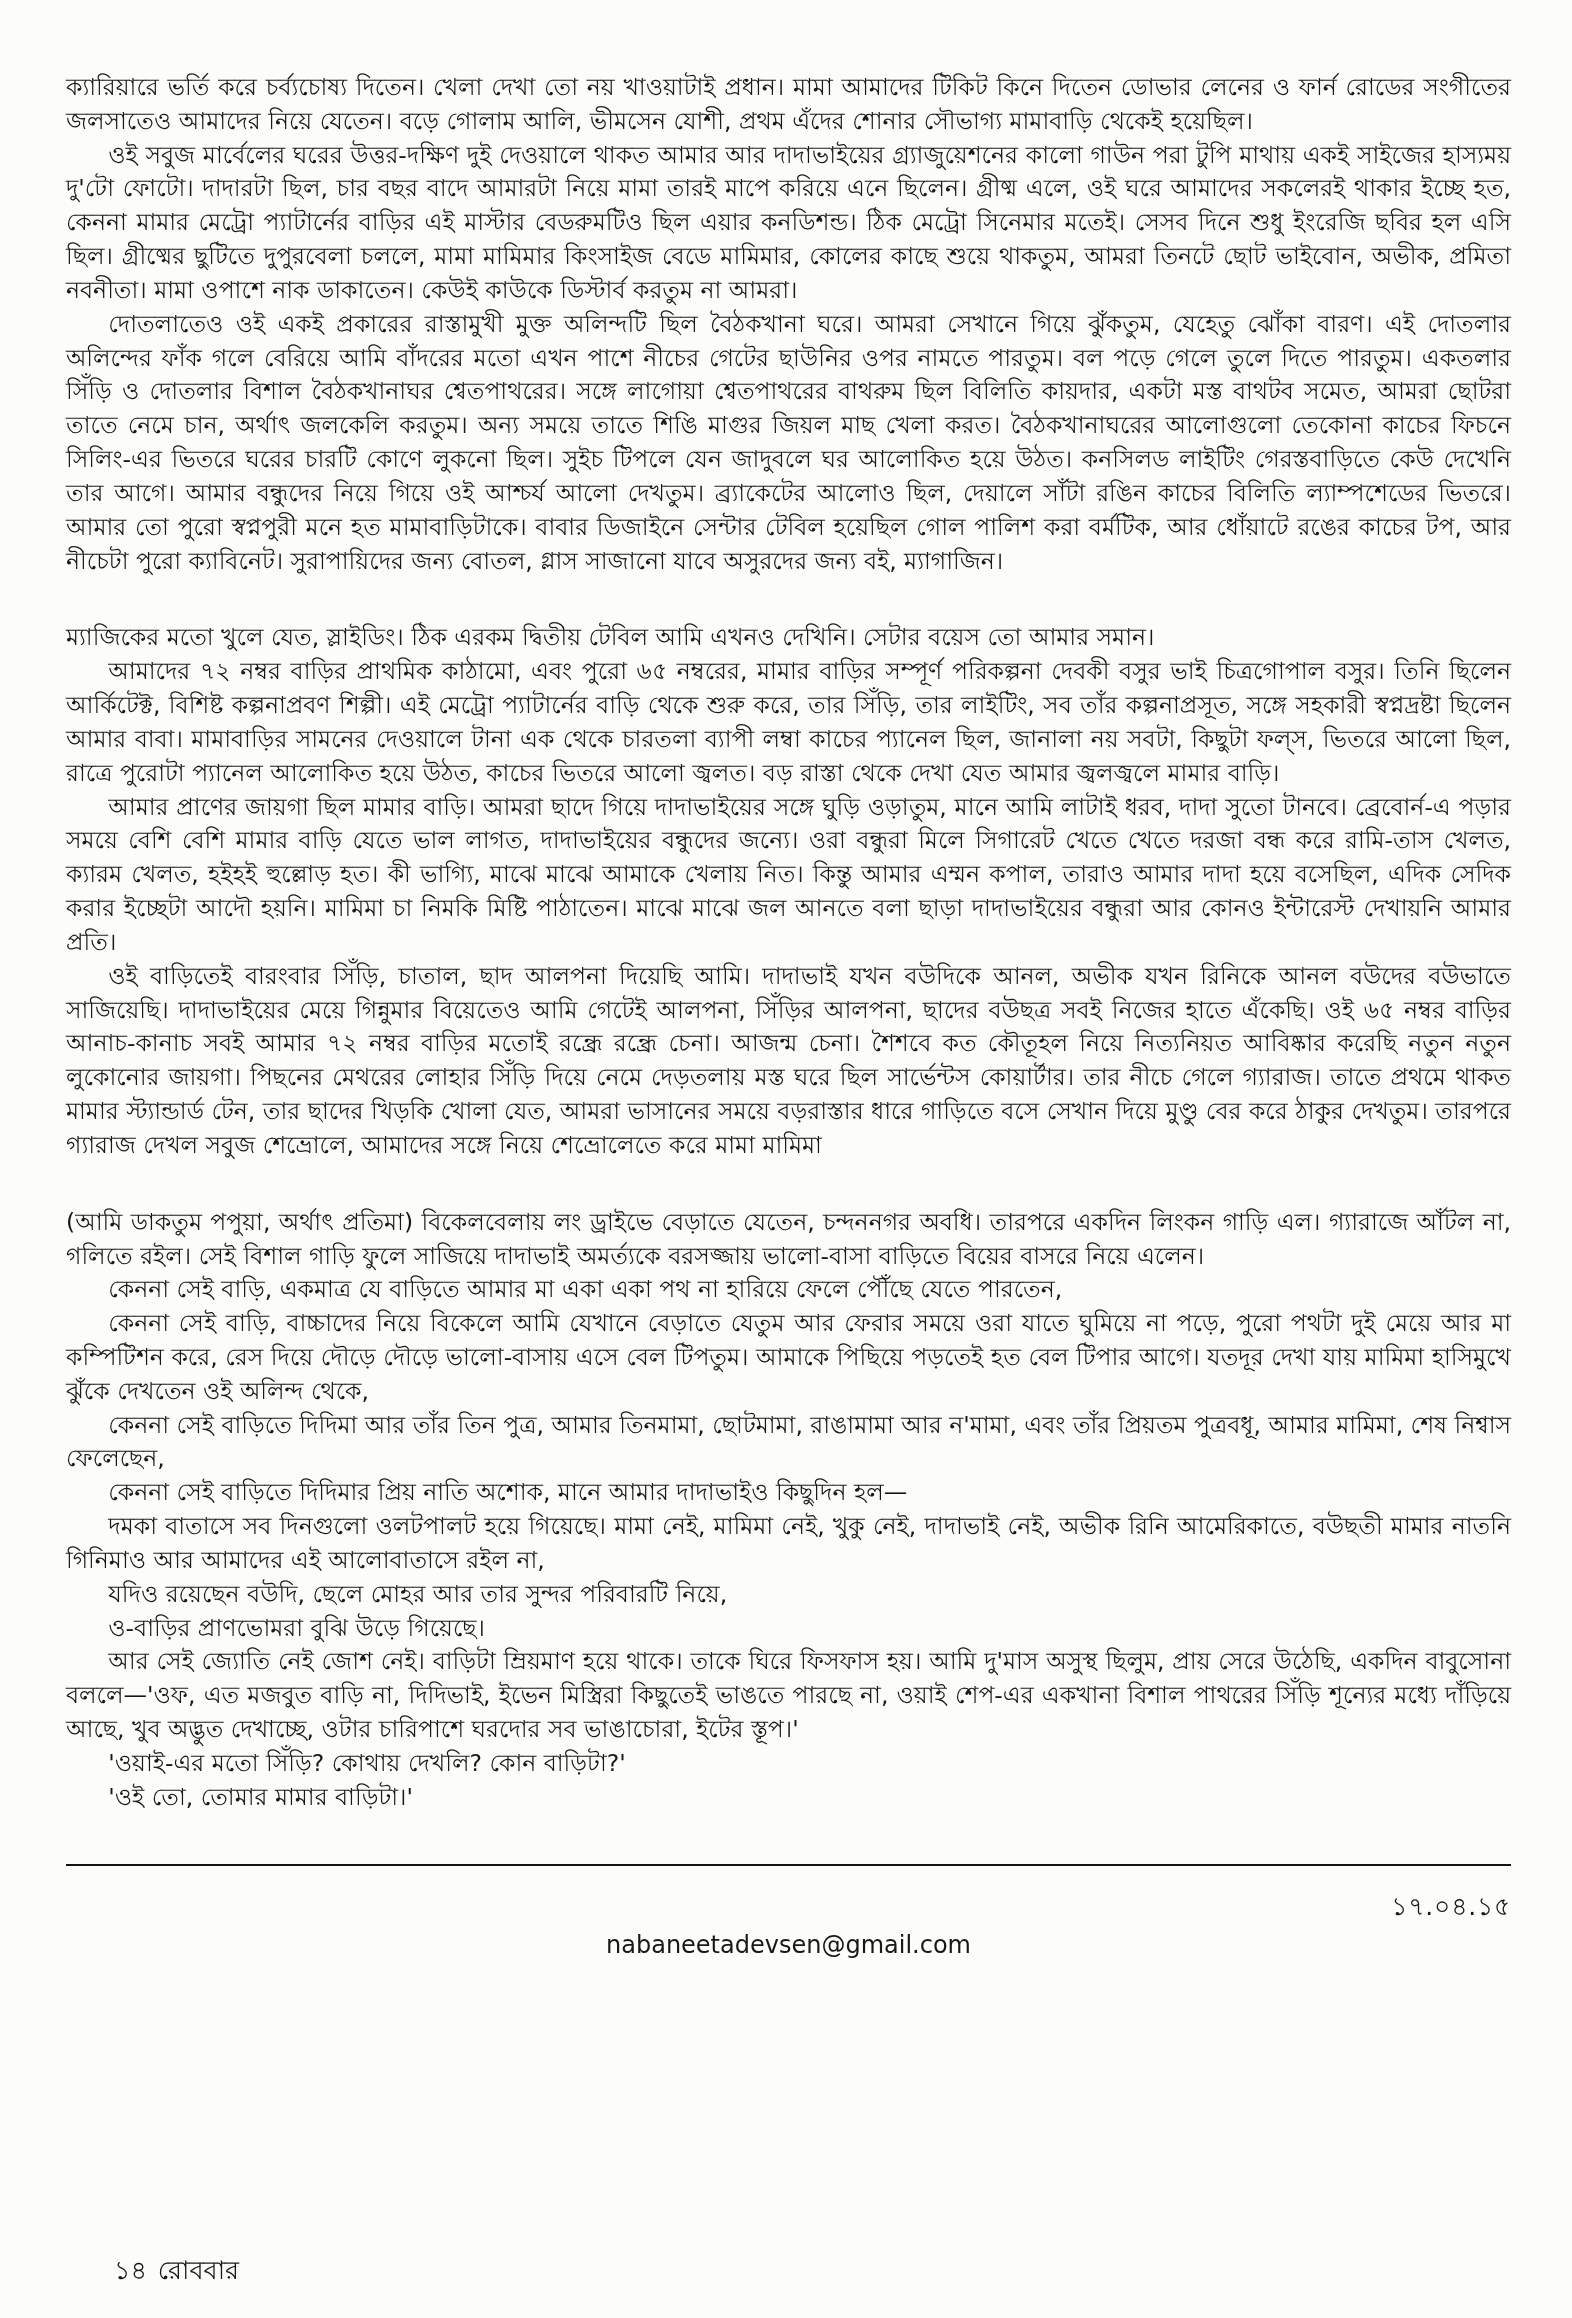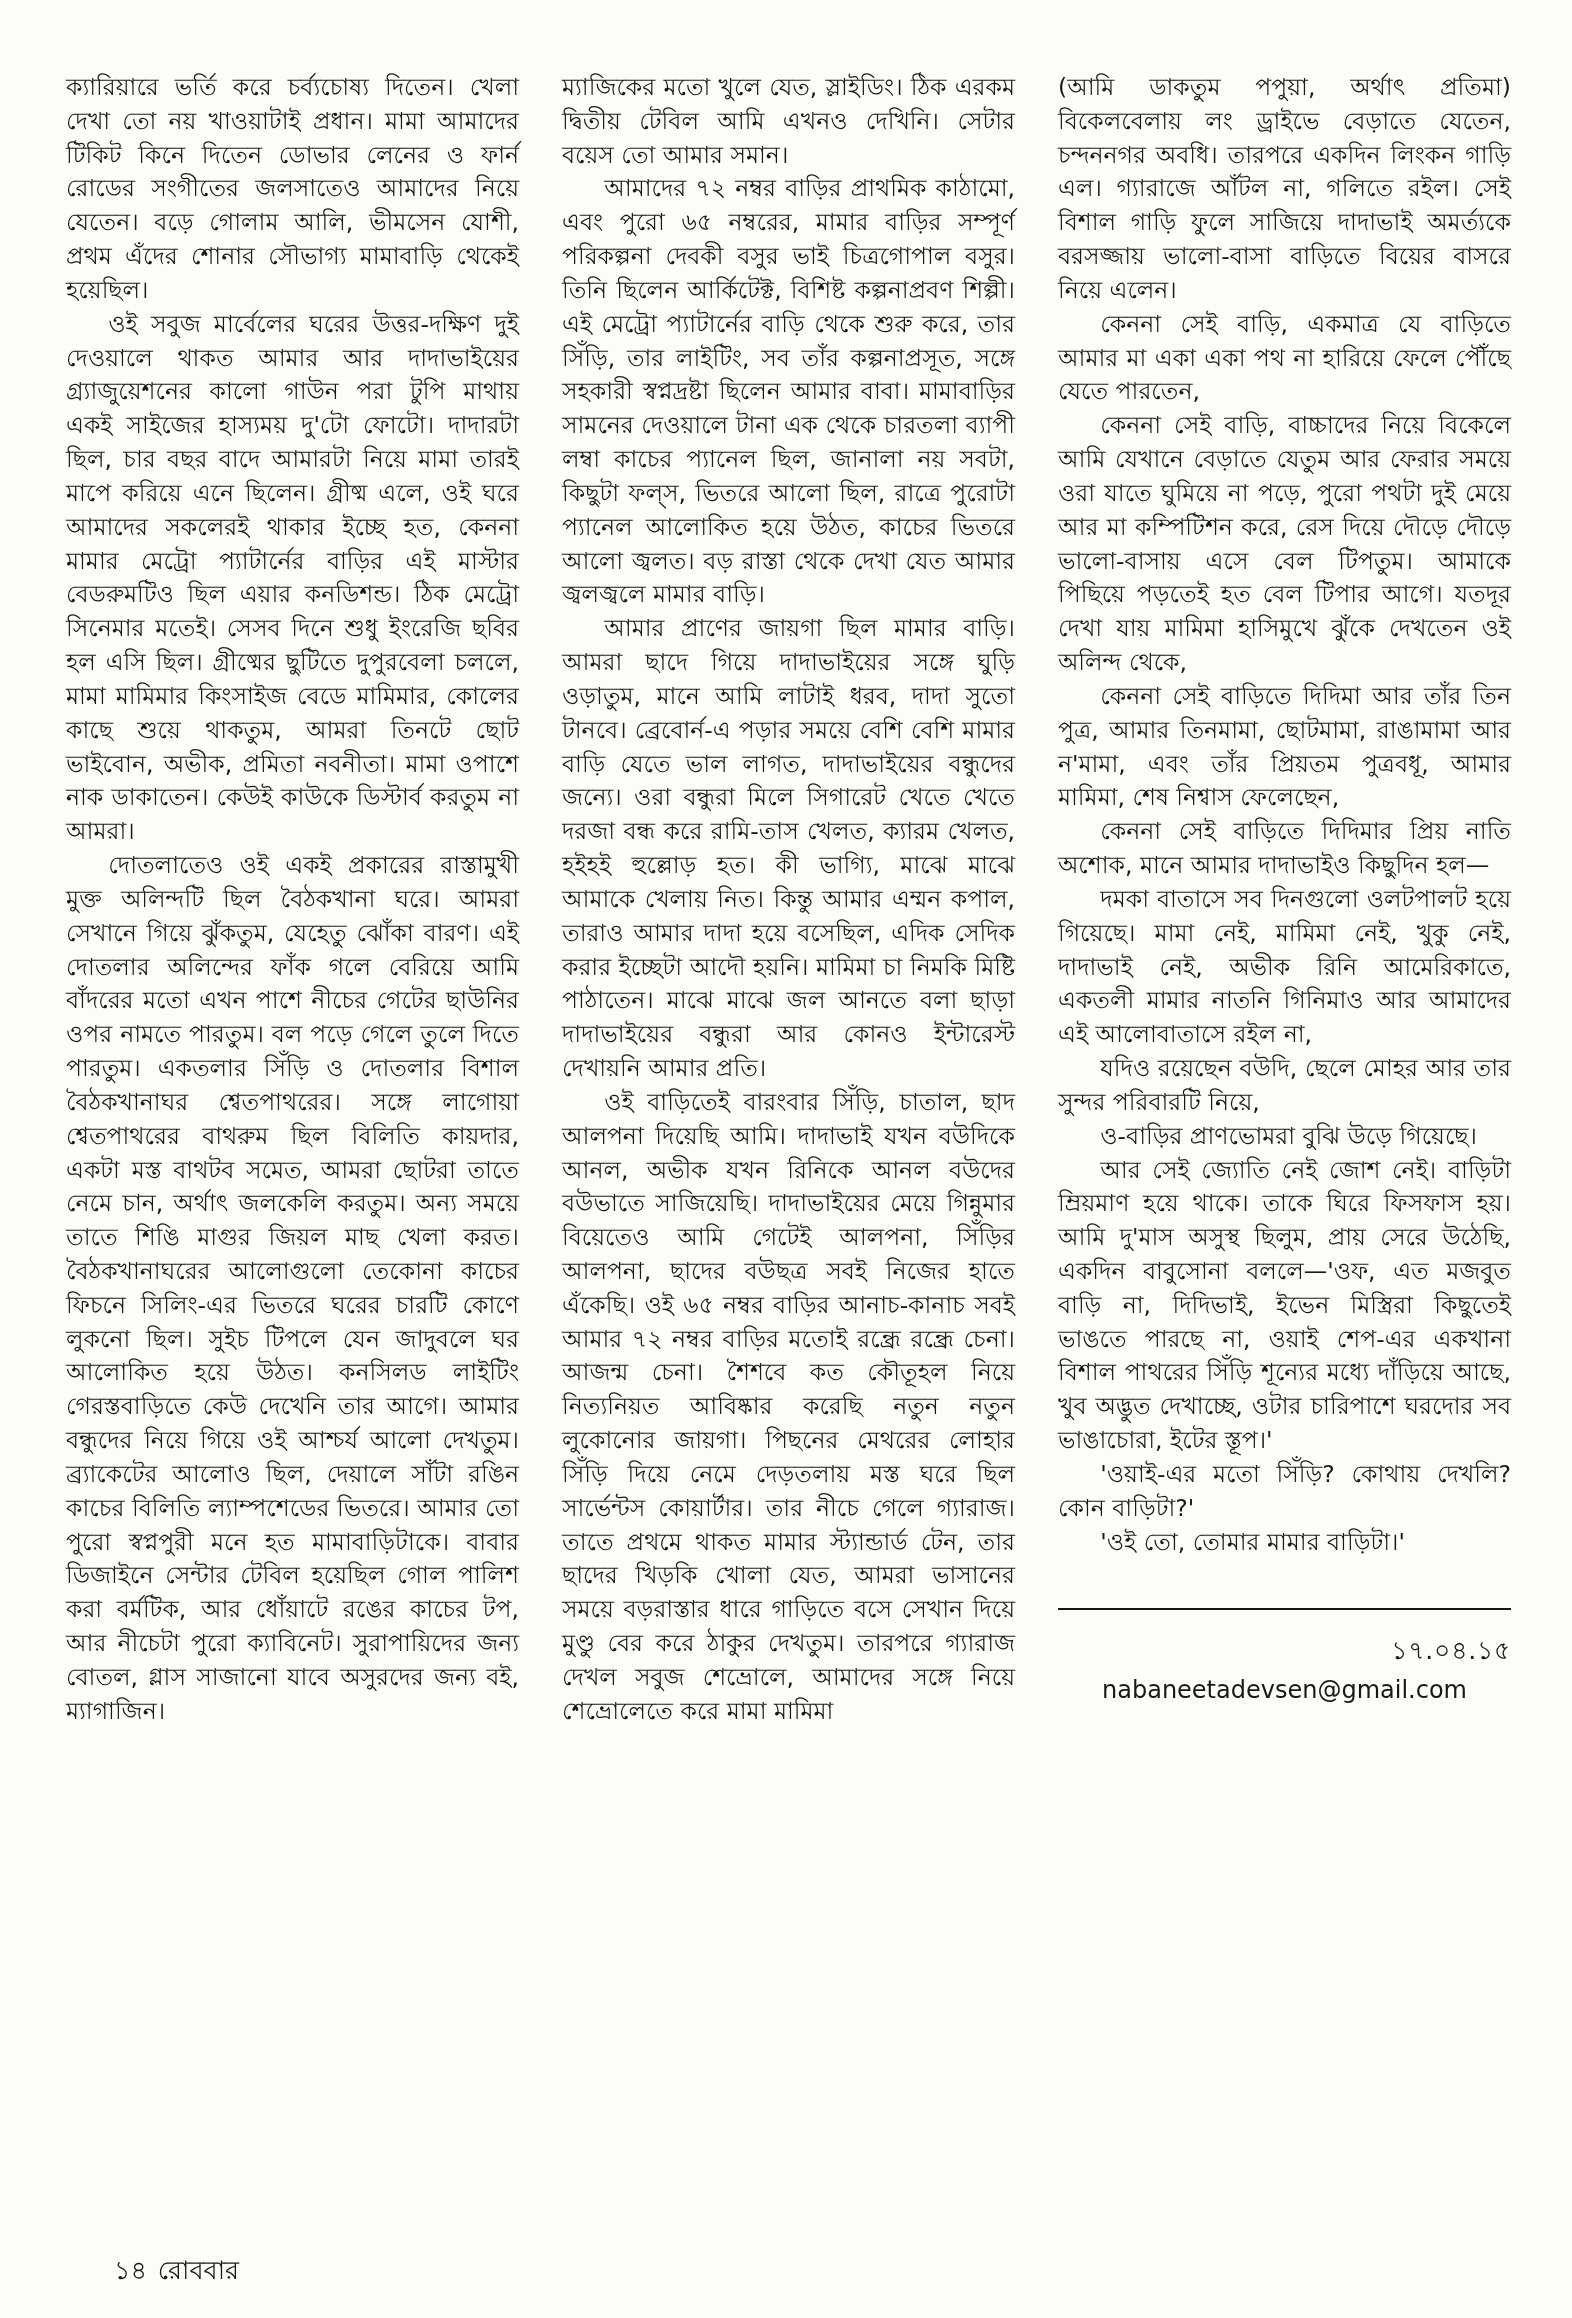--- a/index.html
+++ b/index.html
@@ -15,20 +15,21 @@
     background: #fcfcfa;
     color: #181816;
     font-family: "DejaVu Sans", "Liberation Sans", sans-serif;
     overflow: hidden;
   }
   .columns {
     display: flex;
     gap: 43px;
     padding: 71px 62px 0 66px;
     box-sizing: border-box;
+    flex-direction: column;
   }
   .col {
     flex: 1 1 0;
     min-width: 0;
     font-size: 23.5px;
     line-height: 1.44;
     text-align: justify;
     text-justify: inter-word;
   }
   .col p.para {
@@ -93,21 +94,21 @@
         <p class="para">ওই বাড়িতেই বারংবার সিঁড়ি, চাতাল, ছাদ আলপনা দিয়েছি আমি। দাদাভাই যখন বউদিকে আনল, অভীক যখন রিনিকে আনল বউদের বউভাতে সাজিয়েছি। দাদাভাইয়ের মেয়ে গিন্নুমার বিয়েতেও আমি গেটেই আলপনা, সিঁড়ির আলপনা, ছাদের বউছত্র সবই নিজের হাতে এঁকেছি। ওই ৬৫ নম্বর বাড়ির আনাচ-কানাচ সবই আমার ৭২ নম্বর বাড়ির মতোই রন্ধ্রে রন্ধ্রে চেনা। আজন্ম চেনা। শৈশবে কত কৌতূহল নিয়ে নিত্যনিয়ত আবিষ্কার করেছি নতুন নতুন লুকোনোর জায়গা। পিছনের মেথরের লোহার সিঁড়ি দিয়ে নেমে দেড়তলায় মস্ত ঘরে ছিল সার্ভেন্টস কোয়ার্টার। তার নীচে গেলে গ্যারাজ। তাতে প্রথমে থাকত মামার স্ট্যান্ডার্ড টেন, তার ছাদের খিড়কি খোলা যেত, আমরা ভাসানের সময়ে বড়রাস্তার ধারে গাড়িতে বসে সেখান দিয়ে মুণ্ডু বের করে ঠাকুর দেখতুম। তারপরে গ্যারাজ দেখল সবুজ শেভ্রোলে, আমাদের সঙ্গে নিয়ে শেভ্রোলেতে করে মামা মামিমা</p>
       </div>
 
     <div class="col">
       <div>
           <p class="para no-indent">(আমি ডাকতুম পপুয়া, অর্থাৎ প্রতিমা) বিকেলবেলায় লং ড্রাইভে বেড়াতে যেতেন, চন্দননগর অবধি। তারপরে একদিন লিংকন গাড়ি এল। গ্যারাজে আঁটল না, গলিতে রইল। সেই বিশাল গাড়ি ফুলে সাজিয়ে দাদাভাই অমর্ত্যকে বরসজ্জায় ভালো-বাসা বাড়িতে বিয়ের বাসরে নিয়ে এলেন।</p>
           <p class="para">কেননা সেই বাড়ি, একমাত্র যে বাড়িতে আমার মা একা একা পথ না হারিয়ে ফেলে পৌঁছে যেতে পারতেন,</p>
           <p class="para">কেননা সেই বাড়ি, বাচ্চাদের নিয়ে বিকেলে আমি যেখানে বেড়াতে যেতুম আর ফেরার সময়ে ওরা যাতে ঘুমিয়ে না পড়ে, পুরো পথটা দুই মেয়ে আর মা কম্পিটিশন করে, রেস দিয়ে দৌড়ে দৌড়ে ভালো-বাসায় এসে বেল টিপতুম। আমাকে পিছিয়ে পড়তেই হত বেল টিপার আগে। যতদূর দেখা যায় মামিমা হাসিমুখে ঝুঁকে দেখতেন ওই অলিন্দ থেকে,</p>
           <p class="para">কেননা সেই বাড়িতে দিদিমা আর তাঁর তিন পুত্র, আমার তিনমামা, ছোটমামা, রাঙামামা আর ন'মামা, এবং তাঁর প্রিয়তম পুত্রবধূ, আমার মামিমা, শেষ নিশ্বাস ফেলেছেন,</p>
           <p class="para">কেননা সেই বাড়িতে দিদিমার প্রিয় নাতি অশোক, মানে আমার দাদাভাইও কিছুদিন হল—</p>
-          <p class="para">দমকা বাতাসে সব দিনগুলো ওলটপালট হয়ে গিয়েছে। মামা নেই, মামিমা নেই, খুকু নেই, দাদাভাই নেই, অভীক রিনি আমেরিকাতে, একতলী মামার নাতনি গিনিমাও আর আমাদের এই আলোবাতাসে রইল না,</p>
+          <p class="para">দমকা বাতাসে সব দিনগুলো ওলটপালট হয়ে গিয়েছে। মামা নেই, মামিমা নেই, খুকু নেই, দাদাভাই নেই, অভীক রিনি আমেরিকাতে, বউছতী মামার নাতনি গিনিমাও আর আমাদের এই আলোবাতাসে রইল না,</p>
           <p class="para">যদিও রয়েছেন বউদি, ছেলে মোহর আর তার সুন্দর পরিবারটি নিয়ে,</p>
           <p class="para">ও-বাড়ির প্রাণভোমরা বুঝি উড়ে গিয়েছে।</p>
           <p class="para">আর সেই জ্যোতি নেই জোশ নেই। বাড়িটা ম্রিয়মাণ হয়ে থাকে। তাকে ঘিরে ফিসফাস হয়। আমি দু'মাস অসুস্থ ছিলুম, প্রায় সেরে উঠেছি, একদিন বাবুসোনা বললে—'ওফ, এত মজবুত বাড়ি না, দিদিভাই, ইভেন মিস্ত্রিরা কিছুতেই ভাঙতে পারছে না, ওয়াই শেপ-এর একখানা বিশাল পাথরের সিঁড়ি শূন্যের মধ্যে দাঁড়িয়ে আছে, খুব অদ্ভুত দেখাচ্ছে, ওটার চারিপাশে ঘরদোর সব ভাঙাচোরা, ইটের স্তূপ।'</p>
           <p class="para">'ওয়াই-এর মতো সিঁড়ি? কোথায় দেখলি? কোন বাড়িটা?'</p>
           <p class="para">'ওই তো, তোমার মামার বাড়িটা।'</p>
         </div>
       <div class="signature">
         <div class="sig-rule"></div>
         <div class="sig-date">১৭.০৪.১৫</div>
         <div class="sig-email">nabaneetadevsen@gmail.com</div>

